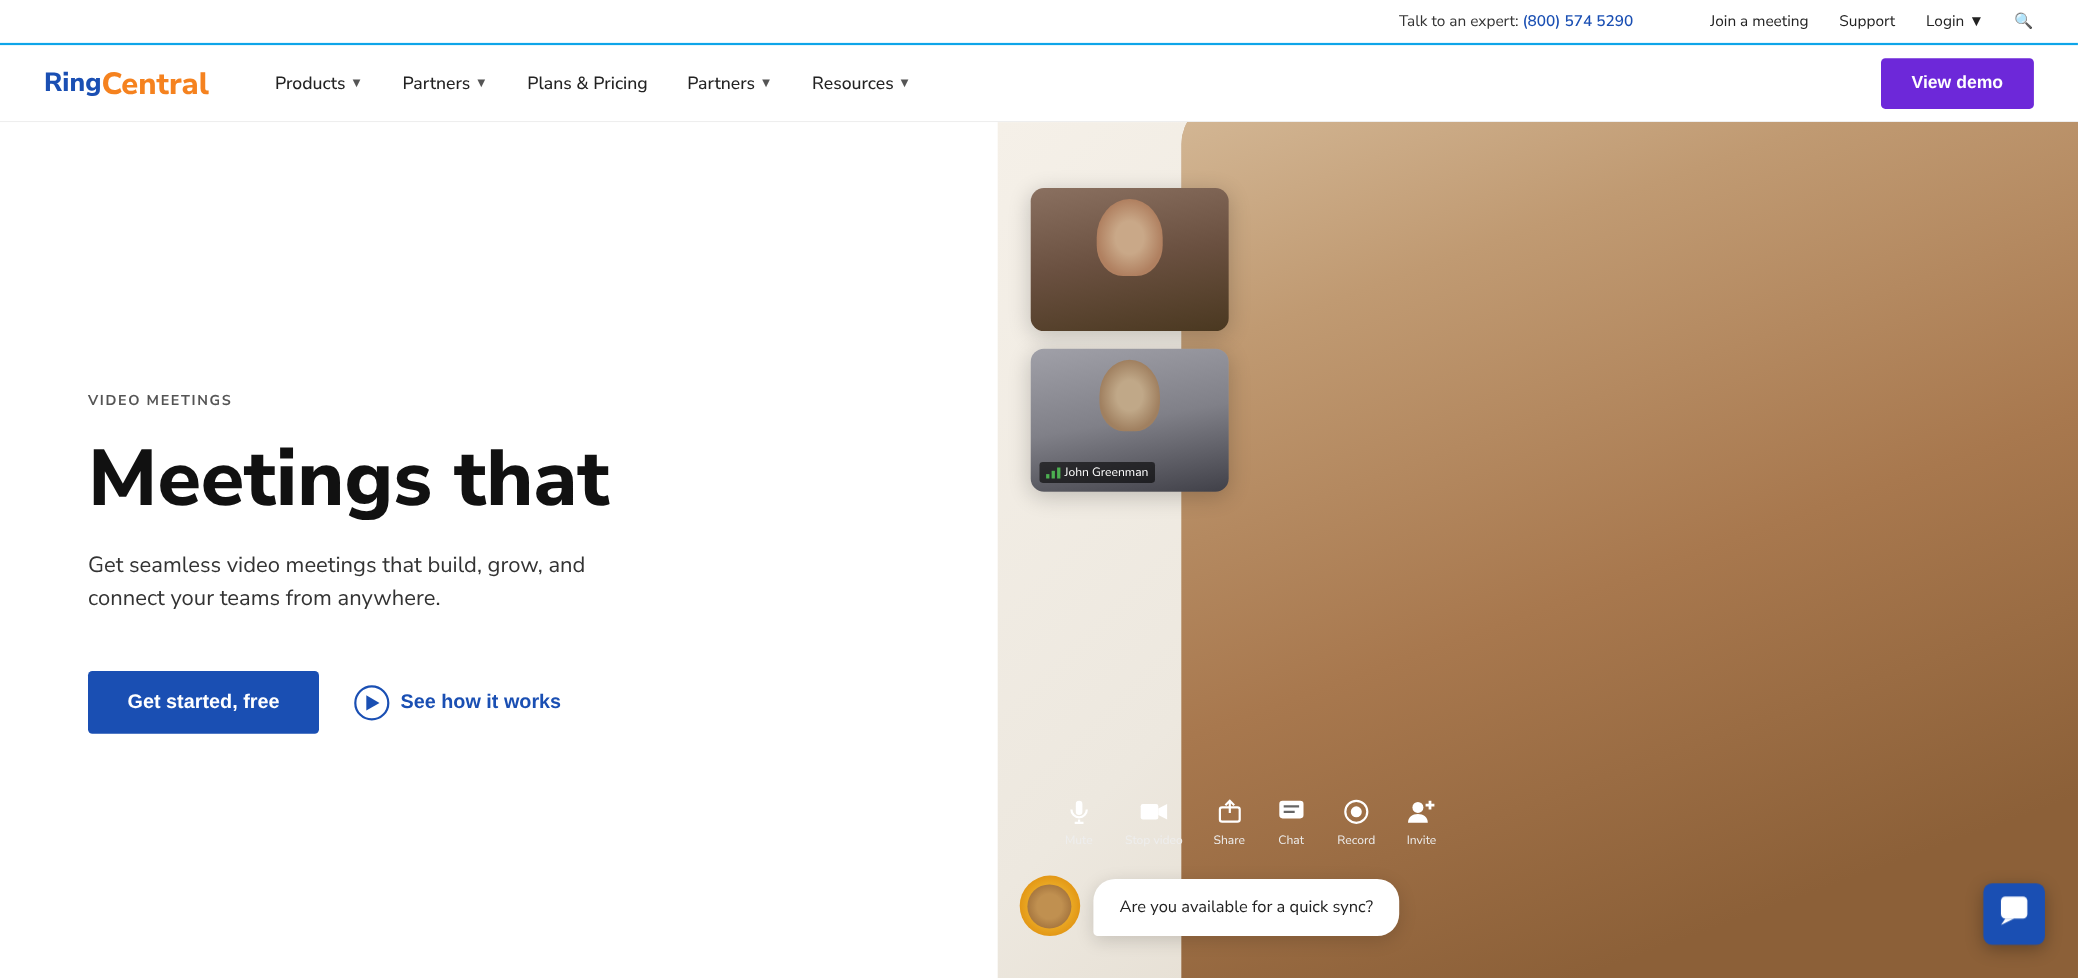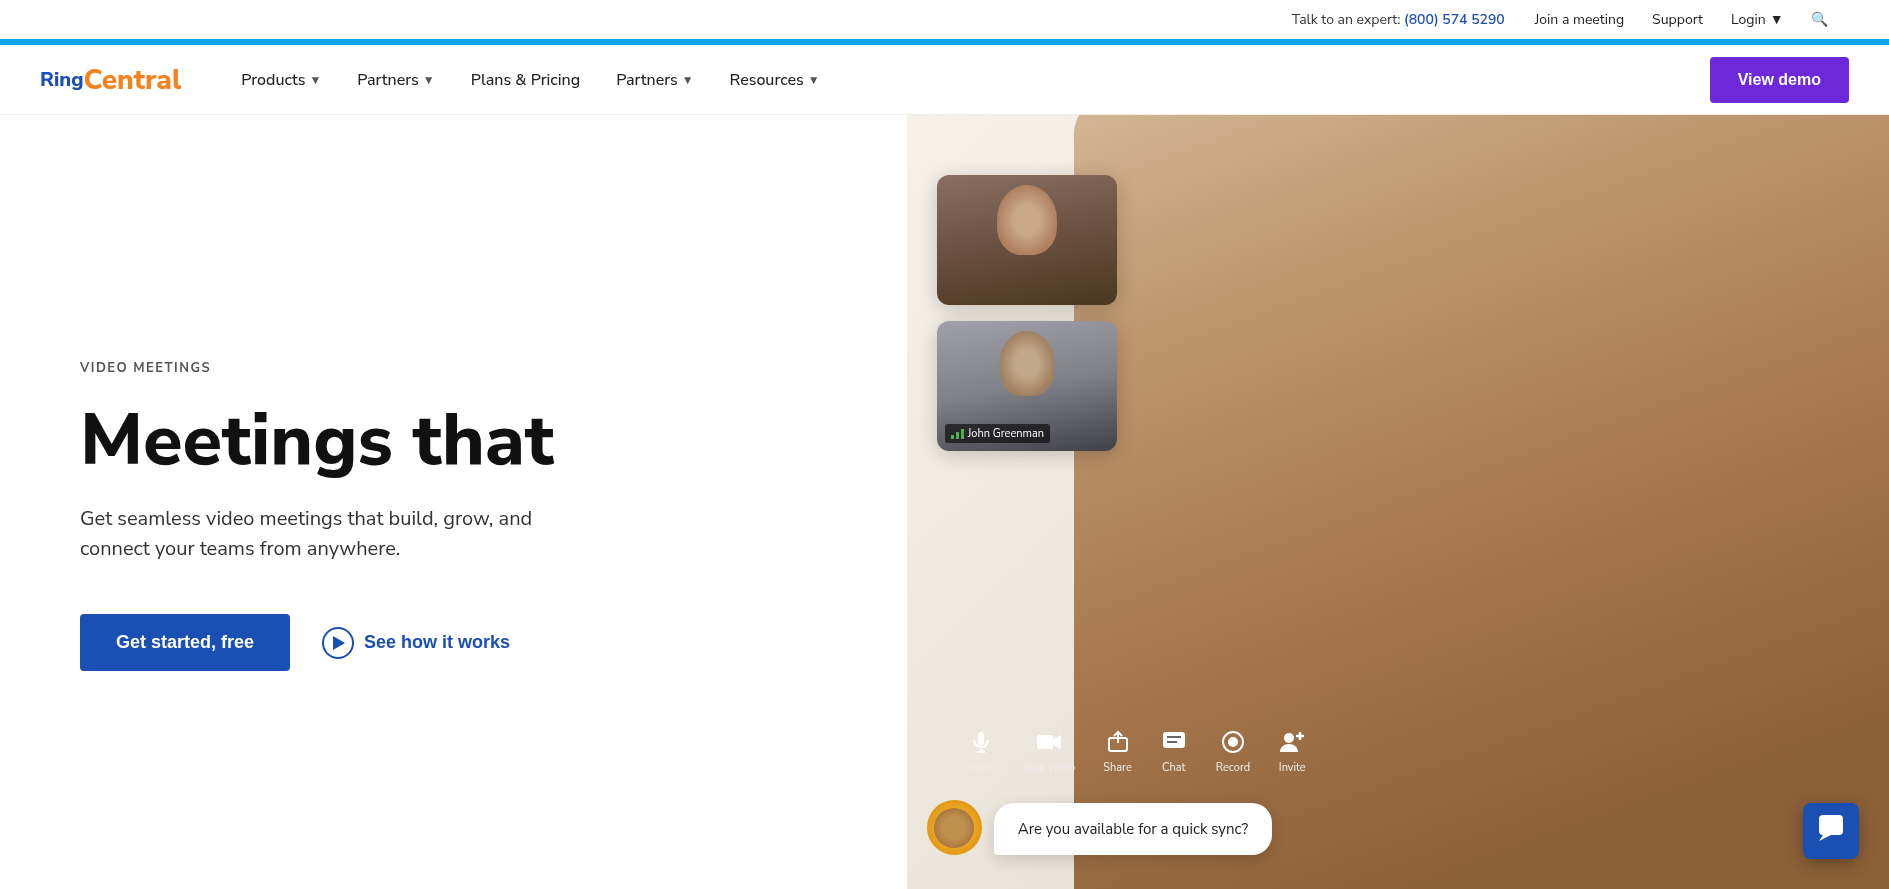--- a/index.html
+++ b/index.html
@@ -3,44 +3,44 @@
   <meta charset="utf-8">
   <style>
     * { margin: 0; padding: 0; box-sizing: border-box; }
     body { font-family: 'Nunito Sans', Arial, sans-serif; background: #fff; overflow-x: hidden; width: 1889px; min-height: 889px; }
 
     
     .top-bar {
       display: flex;
       align-items: center;
       justify-content: flex-end;
-      padding: 10px 60px;
+      padding: 10px 40px;
       font-size: 14px;
       color: #333;
-      border-bottom: 6px solid #0ea5e9;
+      border-bottom: 2px solid #0ea5e9;
       gap: 30px;
     }
     .top-bar-contact { font-size: 14px; color: #333; }
     .top-bar-contact a { color: #1a4fb3; text-decoration: none; font-weight: 600; }
-    .top-bar-links { display: flex; gap: 28px; align-items: center; }
+    .top-bar-links { display: flex; gap: 28px; align-items: center; margin-left: 40px; }
     .top-bar-links span { cursor: pointer; color: #222; font-size: 14px; }
     .top-bar-links .login-btn { display: flex; align-items: center; gap: 4px; }
     .search-icon-wrap { font-size: 18px; color: #333; cursor: pointer; }
 
     
     .nav {
       display: flex;
       align-items: center;
       padding: 0 40px;
       height: 70px;
       border-bottom: 1px solid #eee;
       position: relative;
     }
     .logo { display: flex; align-items: center; margin-right: 60px; }
-    .logo-ring { color: #1a4fb3; font-size: 20px; font-weight: 800; }
+    .logo-ring { color: #1a4fb3; font-size: 24px; font-weight: 800; }
     .logo-central { color: #f5821f; font-size: 28px; font-weight: 800; }
     .nav-links { display: flex; gap: 36px; align-items: center; flex: 1; }
     .nav-item { display: flex; align-items: center; gap: 4px; font-size: 16px; color: #222; cursor: pointer; font-weight: 500; }
     .nav-item .arrow { font-size: 12px; color: #555; }
     .view-demo-btn {
       background: #6d28d9;
       color: #fff;
       border: none;
       padding: 14px 28px;
       font-size: 16px;

